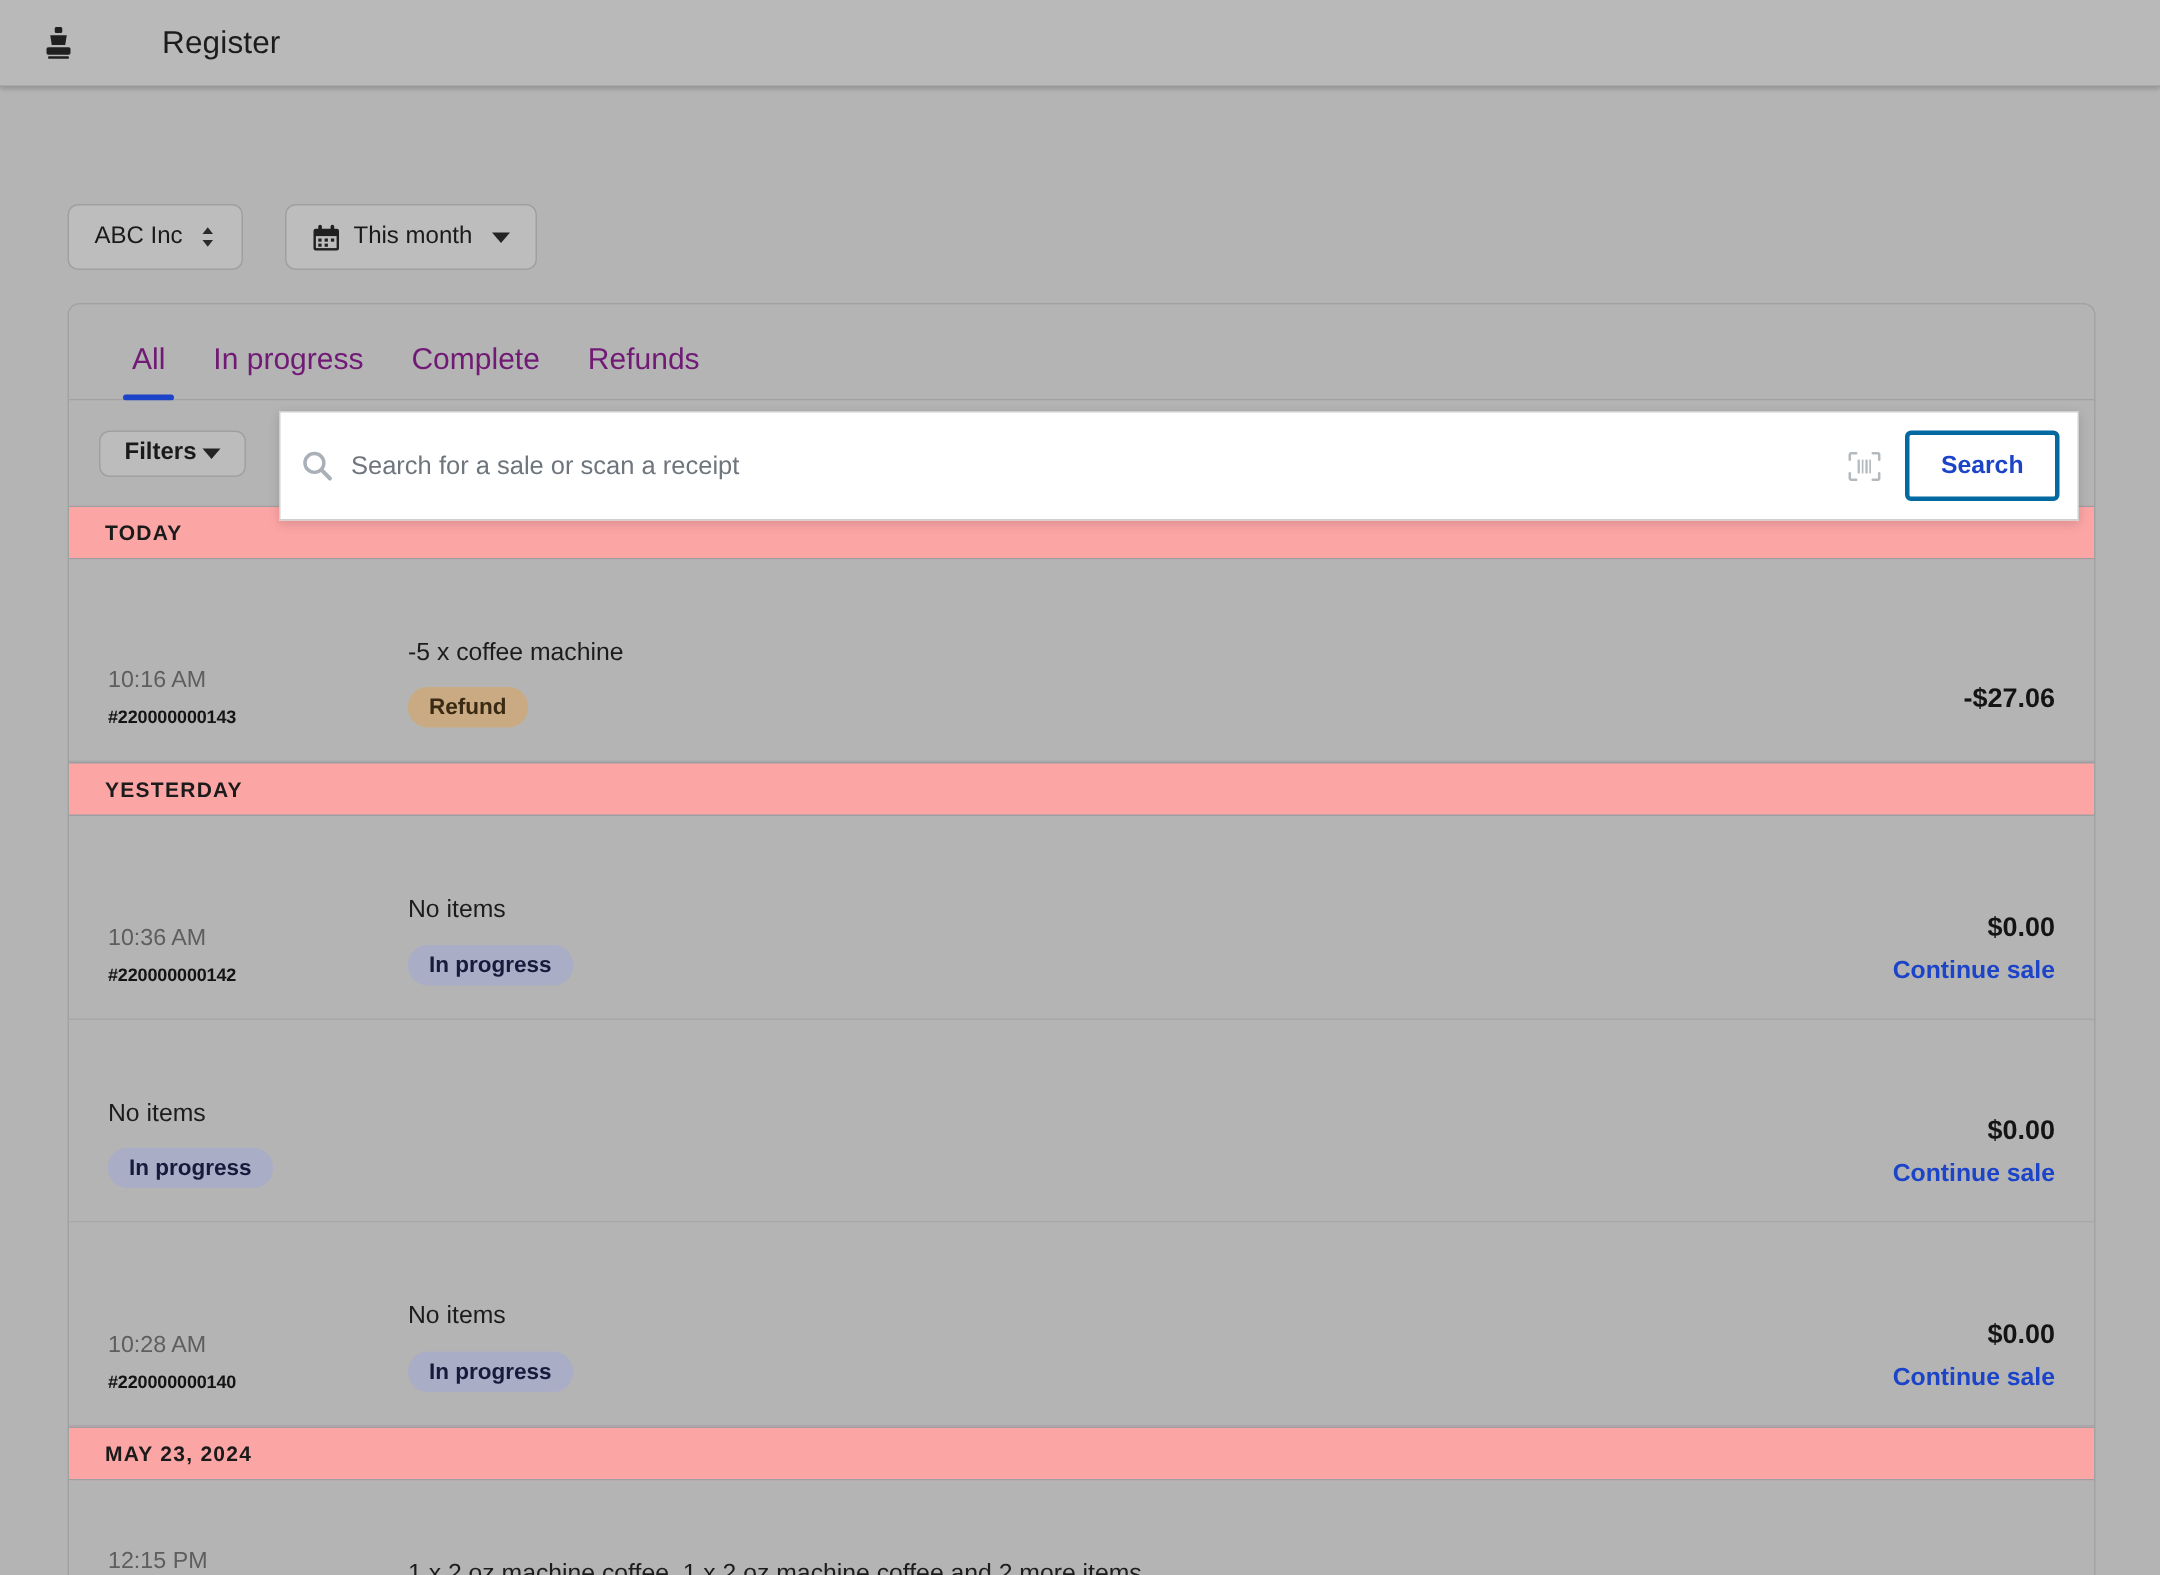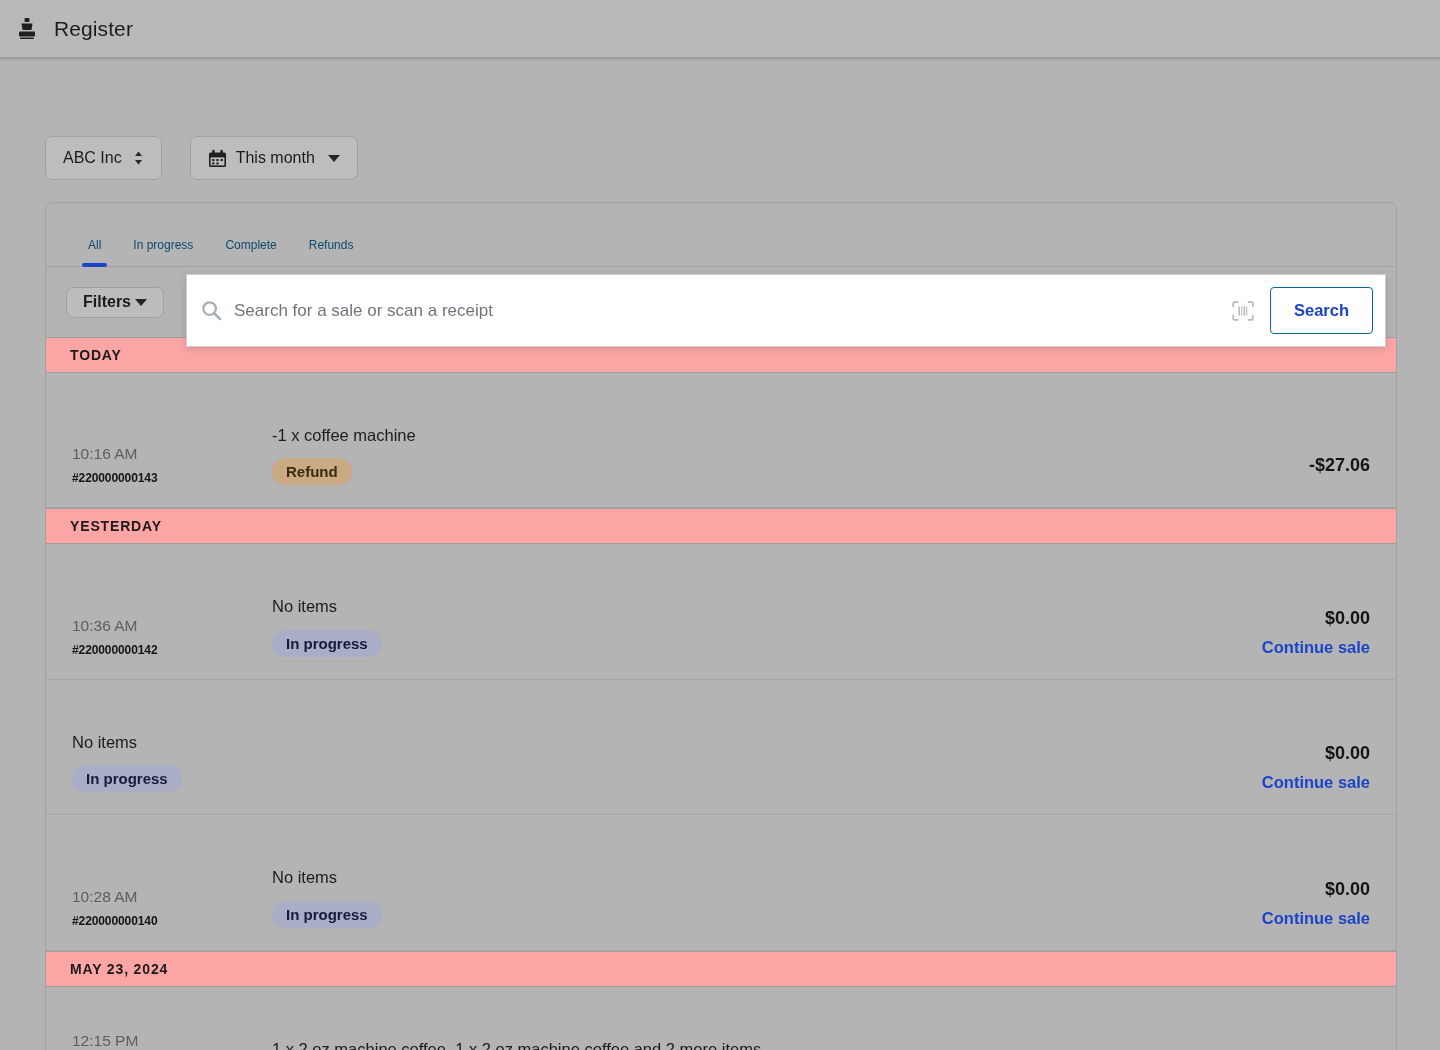--- a/index.html
+++ b/index.html
@@ -15,23 +15,24 @@
   
   .app-header {
     position: absolute;
     top: 0; left: 0;
     width: 1440px;
     height: 58px;
     background: #b9b9b9;
     border-bottom: 1px solid #9a9a9a;
     display: flex;
     align-items: center;
-    padding-left: 14px;
+    padding-left: 26px;
     box-shadow: 0 1px 3px rgba(0,0,0,0.18);
     z-index: 30;
+    gap: 42px;
   }
   .register-icon {
     width: 26px; height: 26px;
     margin-right: 14px;
     display: flex; align-items: center; justify-content: center;
   }
   .app-title {
     font-size: 21px;
     color: #1c1c1c;
     letter-spacing: 0.1px;
@@ -100,22 +101,22 @@
   
   .tabs {
     height: 64px;
     display: flex;
     align-items: flex-end;
     padding-left: 26px;
     border-bottom: 1px solid #a2a2a2;
     background: #b4b4b4;
   }
   .tab {
-    font-size: 12px;
-    color: #0c4a6e;
+    font-size: 20px;
+    color: #701a75;
     padding: 0 16px 14px 16px;
     cursor: pointer;
     position: relative;
     white-space: nowrap;
   }
   .tab.active::after {
     content: "";
     position: absolute;
     left: 10px; right: 10px; bottom: -1px;
     height: 4px;
@@ -169,21 +170,21 @@
     font-size: 17px;
     color: #ec4899;
     font-family: "Liberation Sans", sans-serif;
     background: transparent;
   }
   .search-input::placeholder { color: #6f757c; opacity: 1; }
   .barcode-icon { margin-right: 16px; display:flex; cursor:pointer; }
   .search-submit {
     height: 47px;
     min-width: 103px;
-    border: 1px solid #0369a1;
+    border: 3px solid #0369a1;
     border-radius: 4px;
     background: #ffffff;
     color: #1b44c8;
     font-size: 16.5px;
     font-weight: 600;
     cursor: pointer;
     font-family: "Liberation Sans", sans-serif;
   }
 
   
@@ -337,21 +338,21 @@
 
       <div class="day-header">
         <span>TODAY</span>
       </div>
       <div class="txn">
         <div class="txn-left">
           <div class="txn-time">10:16 AM</div>
           <div class="txn-id">#220000000143</div>
         </div>
         <div class="txn-mid">
-          <div class="txn-items">-1 x coffee machine</div>
+          <div class="txn-items">-5 x coffee machine</div>
           <span class="badge badge-refund">Refund</span>
         </div>
         <div class="txn-right">
           <div class="txn-amount">-$27.06</div>
         </div>
       </div>
 
       <div class="day-header">
         <span>YESTERDAY</span>
       </div>

